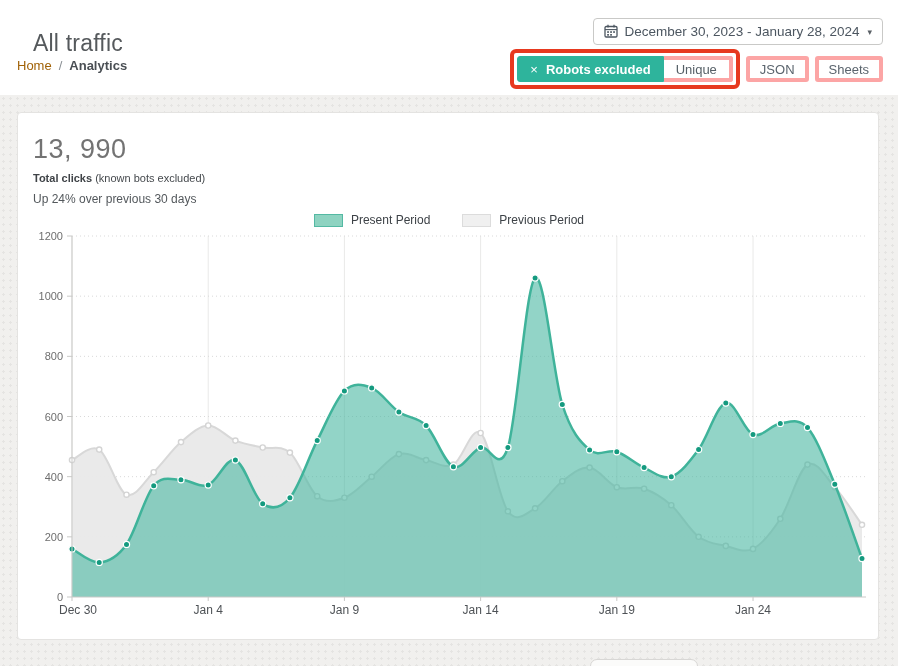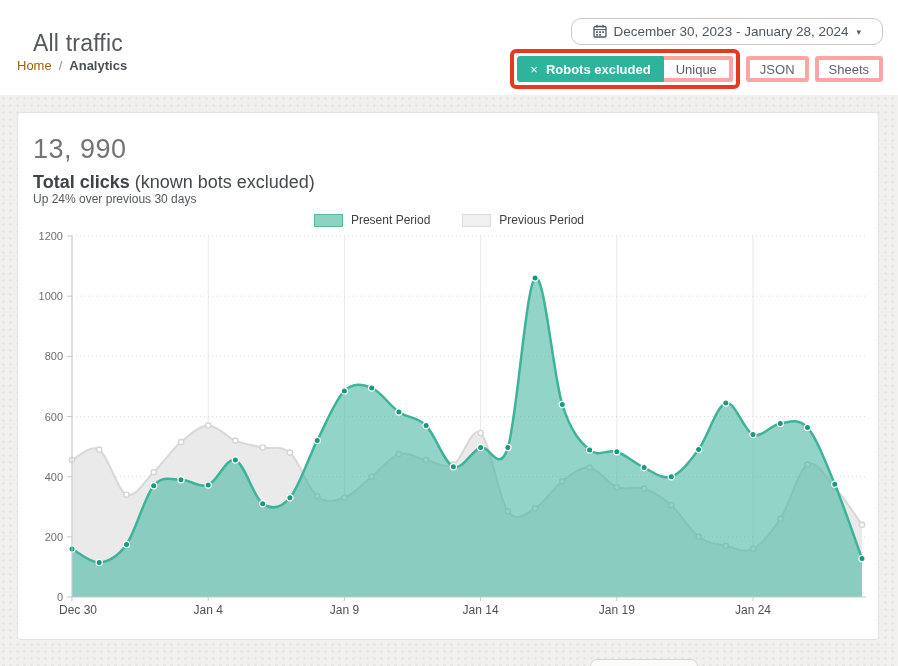--- a/index.html
+++ b/index.html
@@ -20,22 +20,22 @@
     position:absolute;left:17px;top:14px;margin:16px;
     font-size:23px;font-weight:400;color:#55595c;letter-spacing:.2px;
   }
   .breadcrumb{position:absolute;left:17px;top:58px;font-size:13px;color:#5b6166;}
   .breadcrumb a{color:#a16207;text-decoration:none;cursor:pointer;}
   .breadcrumb .sep{margin:0 7px;color:#8a8f94;}
   .breadcrumb .current{font-weight:700;color:#4a4f54;}
   .date-btn{
     position:absolute;top:18px;right:15px;height:27px;box-sizing:border-box;
     display:flex;align-items:center;gap:7px;
-    background:#fff;border:1px solid #c9c9c7;border-radius:10px;
-    padding:0 21px;font-size:13.5px;color:#4c5660;cursor:pointer;
+    background:#fff;border:1px solid #c9c9c7;border-radius:4px;
+    padding:0 10px;font-size:13.5px;color:#4c5660;cursor:pointer;
     font-family:inherit;
   }
   .date-btn .caret{font-size:9px;color:#5a6066;margin-left:1px;}
   .cal-icon{display:inline-flex;margin-top:-1px;}
   .toolbar{
     position:absolute;top:49px;right:15px;
     display:flex;align-items:center;gap:6px;
   }
   .hl-box{
     border:4px solid #e7391f;border-radius:6px;padding:3px;
@@ -52,21 +52,21 @@
     border-radius:3px 0 0 3px;display:flex;align-items:center;gap:8px;padding:0 12px;
   }
   .btn-teal .x{font-weight:400;font-size:13px;}
   .btn-unique{border-radius:0 3px 3px 0;border-left:none;color:#555f66;padding:0 12px;}
   
   .card{
     position:absolute;left:17px;top:112px;width:862px;height:528px;box-sizing:border-box;
     background:#ffffff;border:1px solid #e4e3e1;border-radius:4px;
   }
   .big-number{position:absolute;left:33px;top:134px;font-size:27px;color:#737373;letter-spacing:.5px;}
-  .metric-line{position:absolute;left:33px;top:172px;font-size:18px;color:#45494d;text-align:center;}
+  .metric-line{position:absolute;left:33px;top:172px;font-size:11px;color:#45494d;text-align:center;}
   .metric-line .metric-name{font-weight:700;color:#3f4347;}
   .trend{position:absolute;left:33px;top:192px;font-size:12px;color:#53585c;}
   
   .legend{
     position:absolute;top:213px;left:0;width:898px;
     display:flex;justify-content:center;align-items:center;gap:32px;
     font-size:12px;color:#3d4247;
   }
   .legend-item{display:flex;align-items:center;cursor:pointer;}
   .sw{width:29px;height:13px;display:inline-block;margin-right:8px;box-sizing:border-box;}

